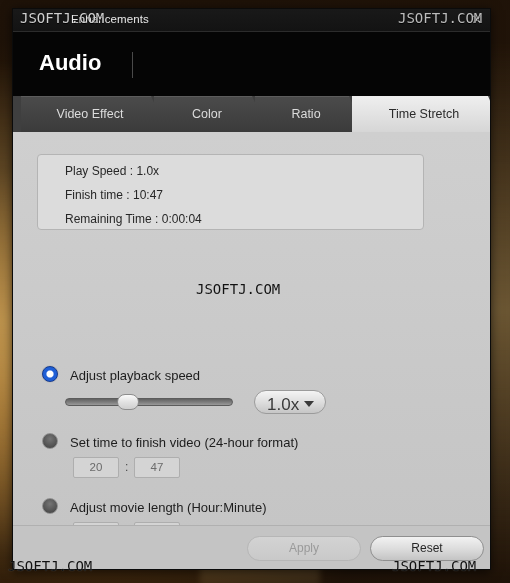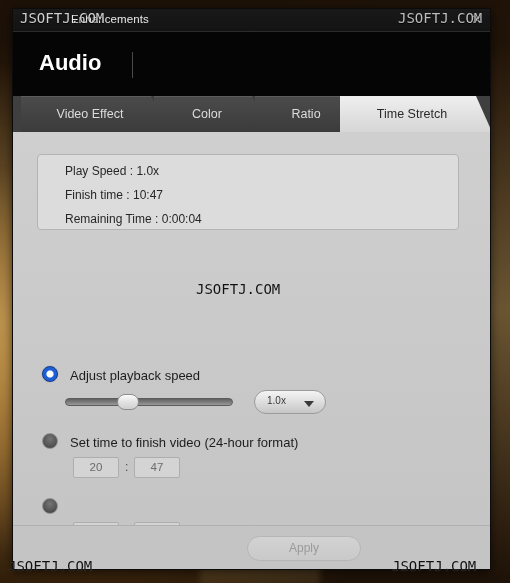--- a/index.html
+++ b/index.html
@@ -128,21 +128,21 @@
   #body {
     position: relative;
     height: 440px;
     background: linear-gradient(180deg, #cfcfcf 0%, #c7c7c7 70%, #c4c4c4 100%);
   }
 
   
   #infobox {
     position: absolute;
     left: 24px; top: 22px;
-    width: 422px; height: 76px;
+    width: 387px; height: 76px;
     background: #dcdcdc;
     border: 1px solid #b4b4b4;
     border-radius: 4px;
     box-sizing: border-box;
   }
   #infobox .info-line {
     position: absolute;
     left: 27px;
     font-size: 12px;
     color: #272727;
@@ -205,21 +205,21 @@
     width: 72px; height: 24px;
     border-radius: 12px;
     background: linear-gradient(180deg, #f4f4f4 0%, #dedede 50%, #c6c6c6 100%);
     border: 1px solid #9b9b9b;
     box-sizing: border-box;
     cursor: pointer;
   }
   #speed-value {
     position: absolute;
     left: 12px; top: 4px;
-    font-size: 10px;
+    font-size: 17px;
     color: #3a3a3a;
   }
   #speed-caret {
     position: absolute;
     right: 11px; top: 10px;
     width: 0; height: 0;
     border-left: 5px solid transparent;
     border-right: 5px solid transparent;
     border-top: 6px solid #3a3a3a;
   }
@@ -318,21 +318,21 @@
   <div id="tabstrip">
     <div class="tab inactive" style="left:141px; width:114px;">
       <span class="tab-label">Color</span>
     </div>
     <div class="tab inactive" style="left:8px; width:146px;">
       <span class="tab-label">Video Effect</span>
     </div>
     <div class="tab inactive" style="left:242px; width:110px;">
       <span class="tab-label">Ratio</span>
     </div>
-    <div class="tab active" style="left:327px; width:152px;">
+    <div class="tab active" style="left:339px; width:152px;">
       <span class="tab-label">Time Stretch</span>
     </div>
   </div>
 
   <div id="body">
 
     <div id="infobox">
       <div class="info-line" id="info-0">Play Speed : 1.0x</div>
       <div class="info-line" id="info-1">Finish time : 10:47</div>
       <div class="info-line" id="info-2">Remaining Time : 0:00:04</div>
@@ -350,27 +350,29 @@
     </div>
 
     <div class="radio off" style="left:29px; top:301px;"></div>
     <div class="opt-label" style="left:57px; top:303px;">Set time to finish video (24-hour format)</div>
 
     <div class="numfield" style="left:60px; top:325px;">20</div>
     <div class="colon" style="left:112px; top:328px;">:</div>
     <div class="numfield" style="left:121px; top:325px;">47</div>
 
     <div class="radio off" style="left:29px; top:366px;"></div>
+    <div class="opt-label" style="left:57px; top:368px;">Adjust movie length (Hour:Minute)</div>
 
     <div class="numfield" style="left:60px; top:390px;">00</div>
     <div class="colon" style="left:112px; top:393px;">:</div>
     <div class="numfield" style="left:121px; top:390px;">00</div>
 
     <div id="footer">
       <div class="pillbtn" id="btn-apply">Apply</div>
+      <div class="pillbtn" id="btn-reset">Reset</div>
     </div>
 
   </div>
 </div>
 
 <div class="wm" id="wm-tl">JSOFTJ.COM</div>
 <div class="wm" id="wm-tr">JSOFTJ.COM</div>
 <div class="wm" id="wm-mid">JSOFTJ.COM</div>
 <div class="wm" id="wm-bl">JSOFTJ.COM</div>
 <div class="wm" id="wm-br">JSOFTJ.COM</div>

